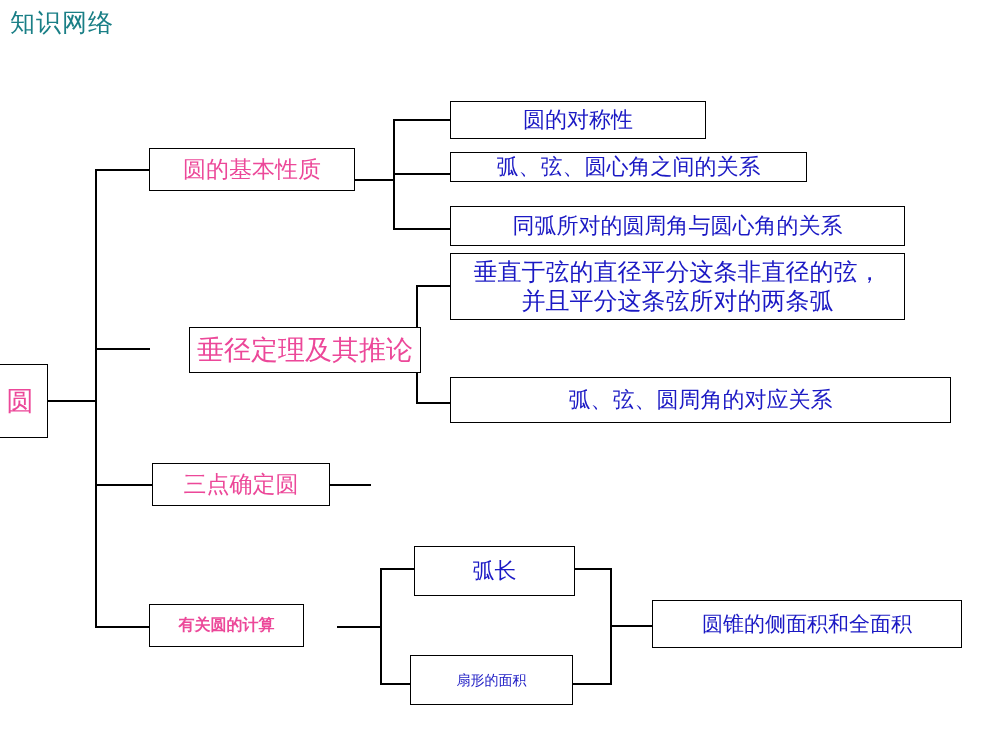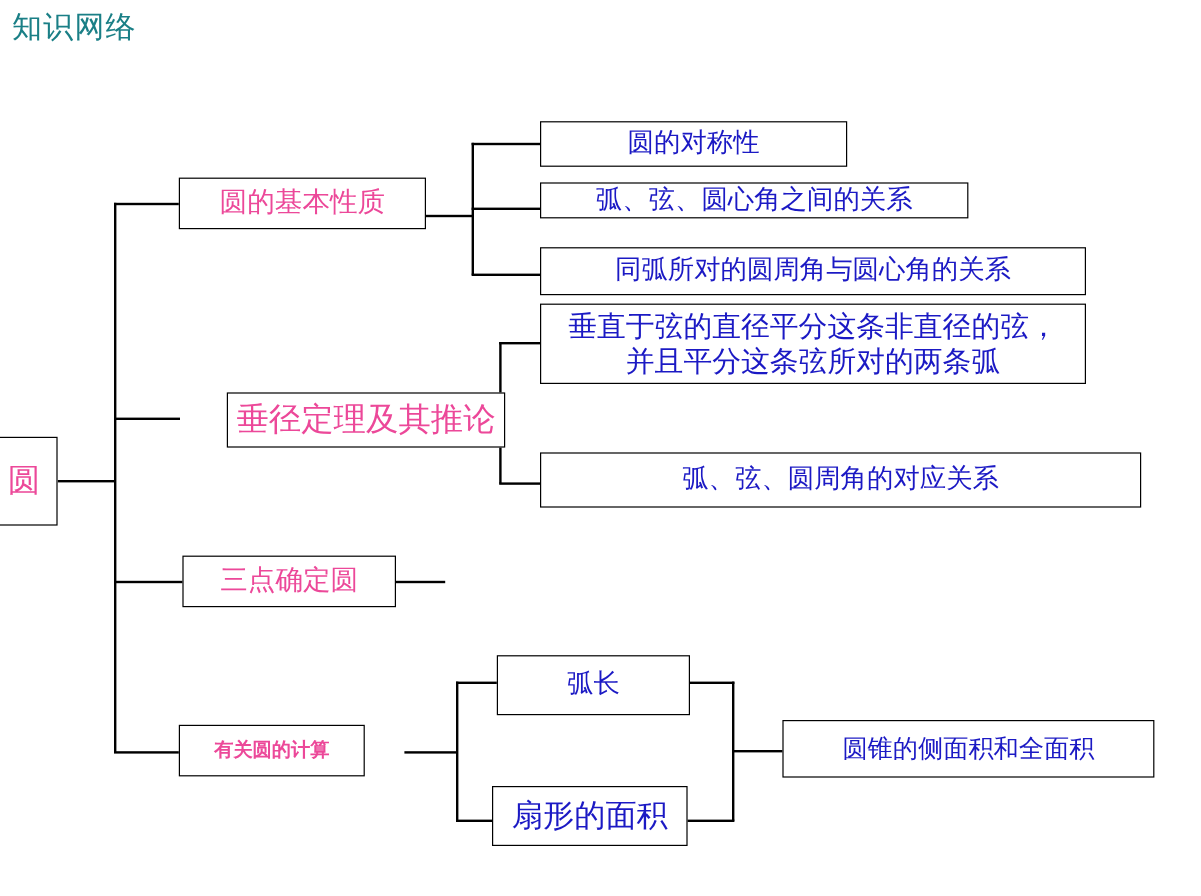--- a/index.html
+++ b/index.html
@@ -90,21 +90,21 @@
   #node-arc-chord-inscribed {
     left: 450px; top: 377px; width: 501px; height: 46px; font-size: 22px;
   }
   #node-three-points {
     left: 370px; top: 465px; width: 548px; height: 45px; font-size: 22px;
   }
   #node-arc-length {
     left: 414px; top: 546px; width: 161px; height: 50px; font-size: 22px;
   }
   #node-sector-area {
-    left: 410px; top: 655px; width: 163px; height: 50px; font-size: 26px;
+    left: 410px; top: 655px; width: 163px; height: 50px; font-size: 14px;
   }
   #node-cone-area {
     left: 652px; top: 600px; width: 310px; height: 48px; font-size: 21px;
   }
 
   .line {
     position: absolute;
     background: #000000;
     z-index: 1;
   }

